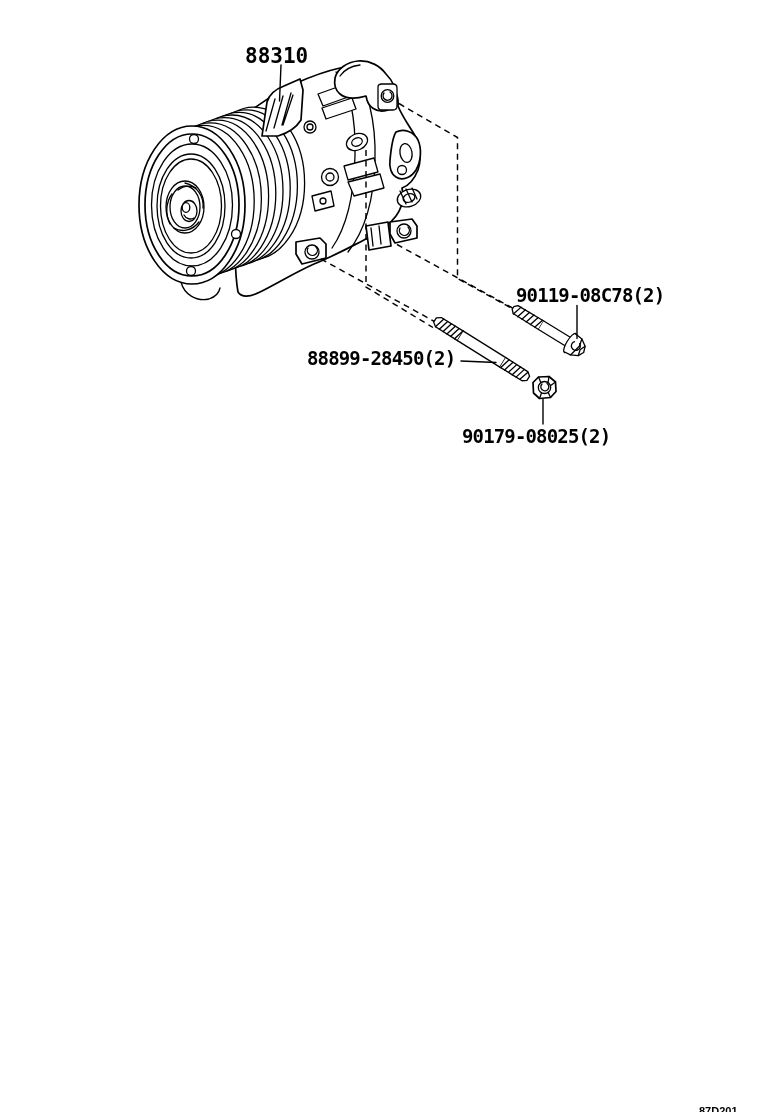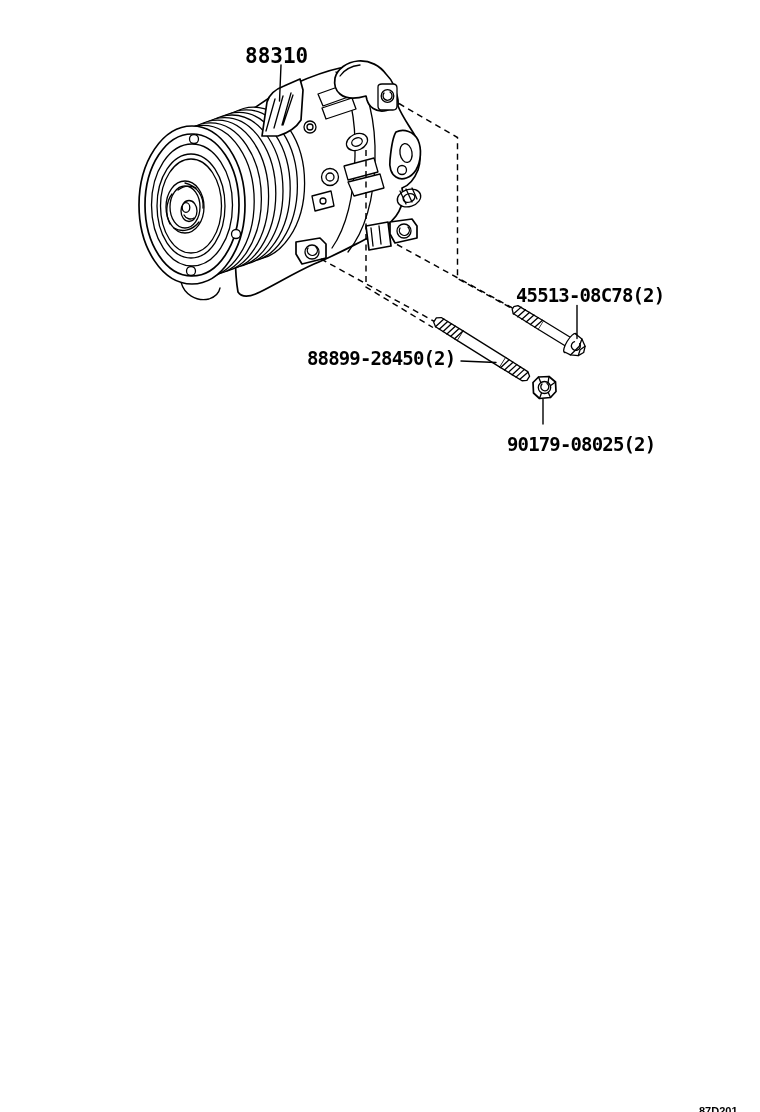--- a/index.html
+++ b/index.html
@@ -177,20 +177,20 @@
     <g>
       <path class="ldr" d="M281,65 L279.5,101"></path>
       <path class="ldr" d="M577,305.5 L577,338.5"></path>
       <path class="ldr" d="M461,361 L496,362.5"></path>
       <path class="ldr" d="M543,399.5 L543,424"></path>
     </g>
   </svg>
 
   <div class="part-label lbl-main" style="left:245px; top:46px;">88310</div>
 
-  <div class="part-label" style="left:516px; top:286px;">45513-08C78(2)</div>
+  <div class="part-label" style="left:516px; top:286px;">90119-08C78(2)</div>
 
   <div class="part-label" style="left:307px; top:349px;">88899-28450(2)</div>
 
-  <div class="part-label" style="left:507px; top:427px;margin-top:8px;">90179-08025(2)</div>
+  <div class="part-label" style="left:462px; top:427px;">90179-08025(2)</div>
 
   <div class="figure-code">87D201</div>
 </div>
 
 </body></html>

